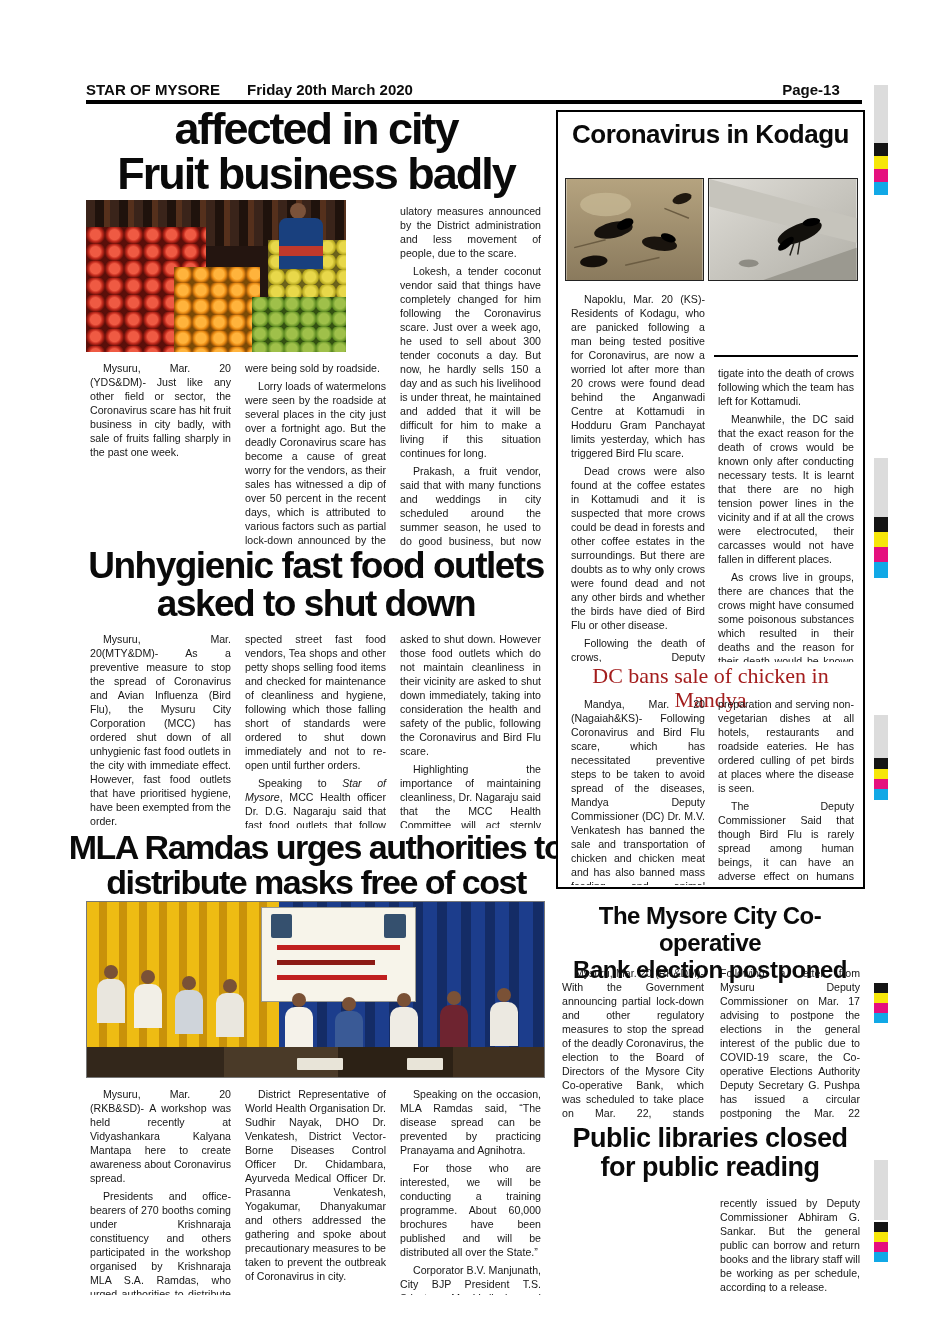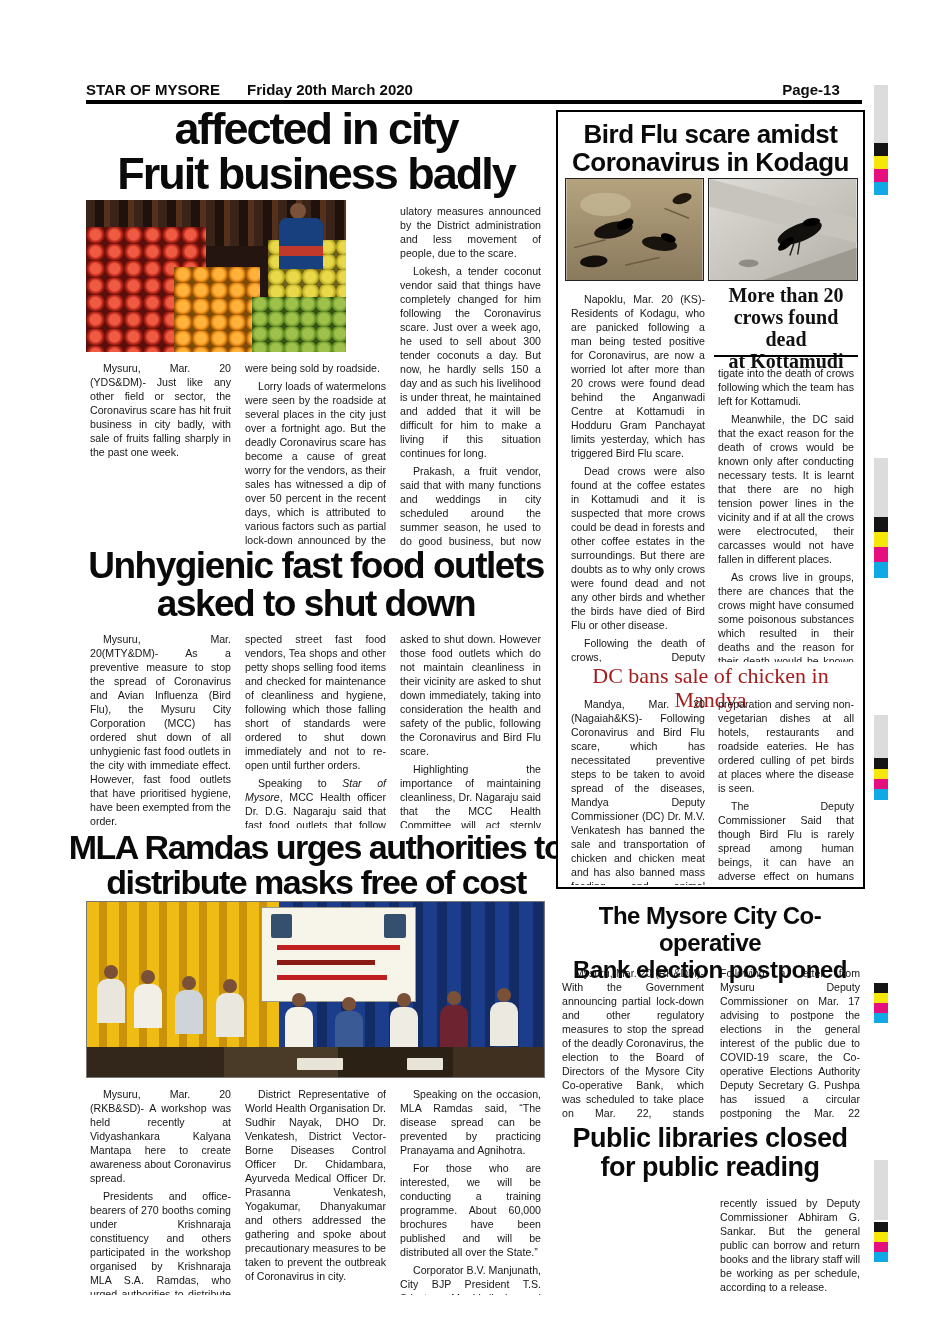--- a/index.html
+++ b/index.html
@@ -199,21 +199,20 @@
   </div>
   <div class="abs body-col" style="left:396px;top:1083px;width:149px;height:212px;">
     <p>Speaking on the occasion, MLA Ramdas said, “The disease spread can be prevented by practicing Pranayama and Agnihotra.</p>
     <p>For those who are interested, we will be conducting a training programme. About 60,000 brochures have been published and will be distributed all over the State.”</p>
     <p>Corporator B.V. Manjunath, City BJP President T.S. Srivatsa, M. Vadivelu and others were present.</p>
   </div>
 
   <div class="abs news-box" style="left:556px;top:110px;width:309px;height:779px;">
 
     <div class="abs headline hl-box" style="left:0;top:8px;width:100%;">
-      <div>Bird Flu scare amidst</div>
       <div>Coronavirus in Kodagu</div>
     </div>
 
     <svg class="abs photo crow-photo" style="left:7px;top:66px;" width="139" height="103" viewBox="0 0 139 103">
       <defs>
         <linearGradient id="gl" x1="0" y1="0" x2="0" y2="1">
           <stop offset="0" stop-color="#b5a37f"></stop>
             <stop offset="1" stop-color="#8a7a5d"></stop>
         </linearGradient>
       </defs>
@@ -243,25 +242,20 @@
       <path d="M86 66 L82 78 M92 64 L90 77" stroke="#22201a" stroke-width="1.5"></path>
       <ellipse cx="40" cy="86" rx="10" ry="4" fill="#8e8c84"></ellipse>
     </svg>
 
     <div class="abs body-col" style="left:9px;top:176px;width:142px;height:374px;">
       <p>Napoklu, Mar. 20 (KS)- Residents of Kodagu, who are panicked following a man being tested positive for Coronavirus, are now a worried lot after more than 20 crows were found dead behind the Anganwadi Centre at Kottamudi in Hodduru Gram Panchayat limits yesterday, which has triggered Bird Flu scare.</p>
       <p>Dead crows were also found at the coffee estates in Kottamudi and it is suspected that more crows could be dead in forests and other coffee estates in the surroundings. But there are doubts as to why only crows were found dead and not any other birds and whether the birds have died of Bird Flu or other disease.</p>
       <p>Following the death of crows, Deputy Commissioner (DC) Anees Kanmani Joy has ordered a team of veterinarians to inspect the place and inves-</p>
     </div>
 
-    <div class="abs serif-sub" style="left:156px;top:172px;width:144px;">
-      <div>More than 20</div>
-      <div>crows found dead</div>
-      <div>at Kottamudi</div>
-    </div>
     <div class="abs col-rule" style="left:156px;top:243px;width:144px;"></div>
 
     <div class="abs body-col" style="left:156px;top:250px;width:144px;height:300px;">
       <p class="cont">tigate into the death of crows following which the team has left for Kottamudi.</p>
       <p>Meanwhile, the DC said that the exact reason for the death of crows would be known only after conducting necessary tests. It is learnt that there are no high tension power lines in the vicinity and if at all the crows were electrocuted, their carcasses would not have fallen in different places.</p>
       <p>As crows live in groups, there are chances that the crows might have consumed some poisonous substances which resulted in their deaths and the reason for their death would be known only after receiving the report from the laboratory.</p>
     </div>
 
     <div class="abs serif-red" style="left: 0px; top: 552px; width: 100%; color: rgb(163, 29, 29);">DC bans sale of chicken in Mandya</div>
 

